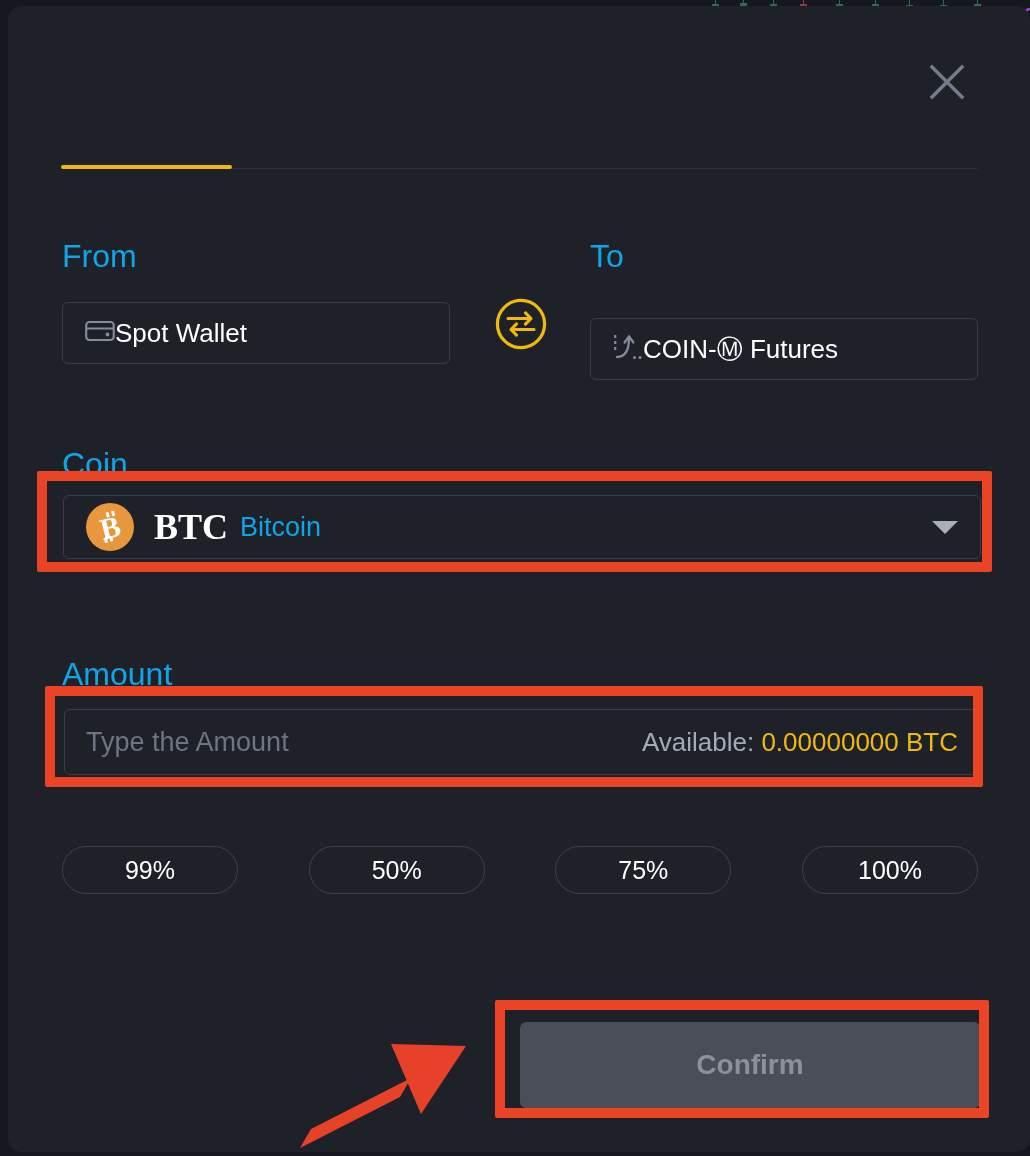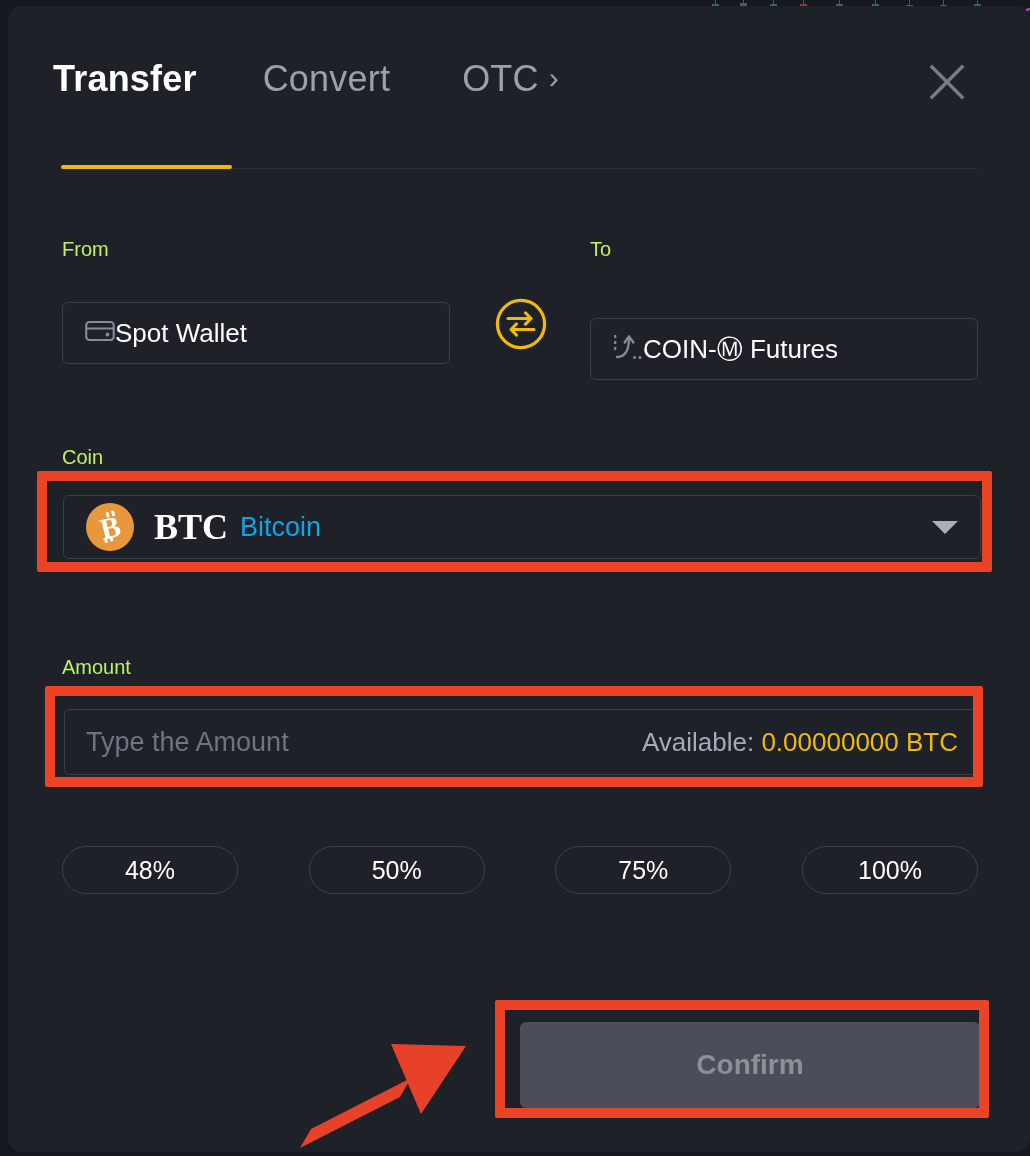--- a/index.html
+++ b/index.html
@@ -121,22 +121,22 @@
     right: 62px;
     top: 55px;
     width: 42px;
     height: 42px;
     cursor: pointer;
   }
 
   
   .field-label {
     position: absolute;
-    font-size: 20px;
-    color: #bef264;
+    font-size: 32px;
+    color: #0ea5e9;
   }
   #label-from { left: 54px; top: 232px; }
   #label-to   { left: 582px; top: 232px; }
   #label-coin { left: 54px; top: 440px; }
   #label-amount { left: 54px; top: 650px; }
 
   
   .wallet-select {
     position: absolute;
     height: 62px;
@@ -350,26 +350,20 @@
     </div>
   </div>
   <div id="bg-line">
     <svg width="46" height="34" viewBox="0 0 46 34">
       <line x1="0" y1="34" x2="46" y2="0" stroke="#8e44c4" stroke-width="3"></line>
     </svg>
   </div>
 
   <div id="modal">
 
-    <div id="tabs">
-      <div class="tab active"><span>Transfer</span></div>
-      <div class="tab inactive"><span>Convert</span></div>
-      <div class="tab inactive otc"><span>OTC</span></div>
-      <span id="otc-chevron">›</span>
-    </div>
     <div id="tab-underline-track"></div>
     <div id="tab-underline-active"></div>
 
     <div id="close-btn">
       <svg width="42" height="42" viewBox="0 0 42 42">
         <line x1="6" y1="6" x2="36" y2="36" stroke="#767d8a" stroke-width="3.4" stroke-linecap="square"></line>
         <line x1="36" y1="6" x2="6" y2="36" stroke="#767d8a" stroke-width="3.4" stroke-linecap="square"></line>
       </svg>
     </div>
 
@@ -430,21 +424,21 @@
     <div class="field-label" id="label-amount">Amount</div>
     <div id="amount-field">
       <input id="amount-input" type="text" placeholder="Type the Amount" style="">
       <span id="available-wrap">
         <span id="available-label">Available:</span>
         <span id="available-value">0.00000000 BTC</span>
       </span>
     </div>
 
     <div id="pct-row">
-      <button class="pct-btn">48%</button>
+      <button class="pct-btn">99%</button>
       <button class="pct-btn">50%</button>
       <button class="pct-btn">75%</button>
       <button class="pct-btn">100%</button>
     </div>
 
     <button id="confirm-btn" disabled="">Confirm</button>
 
   </div>
 
   <div class="hl" id="hl-coin"></div>

